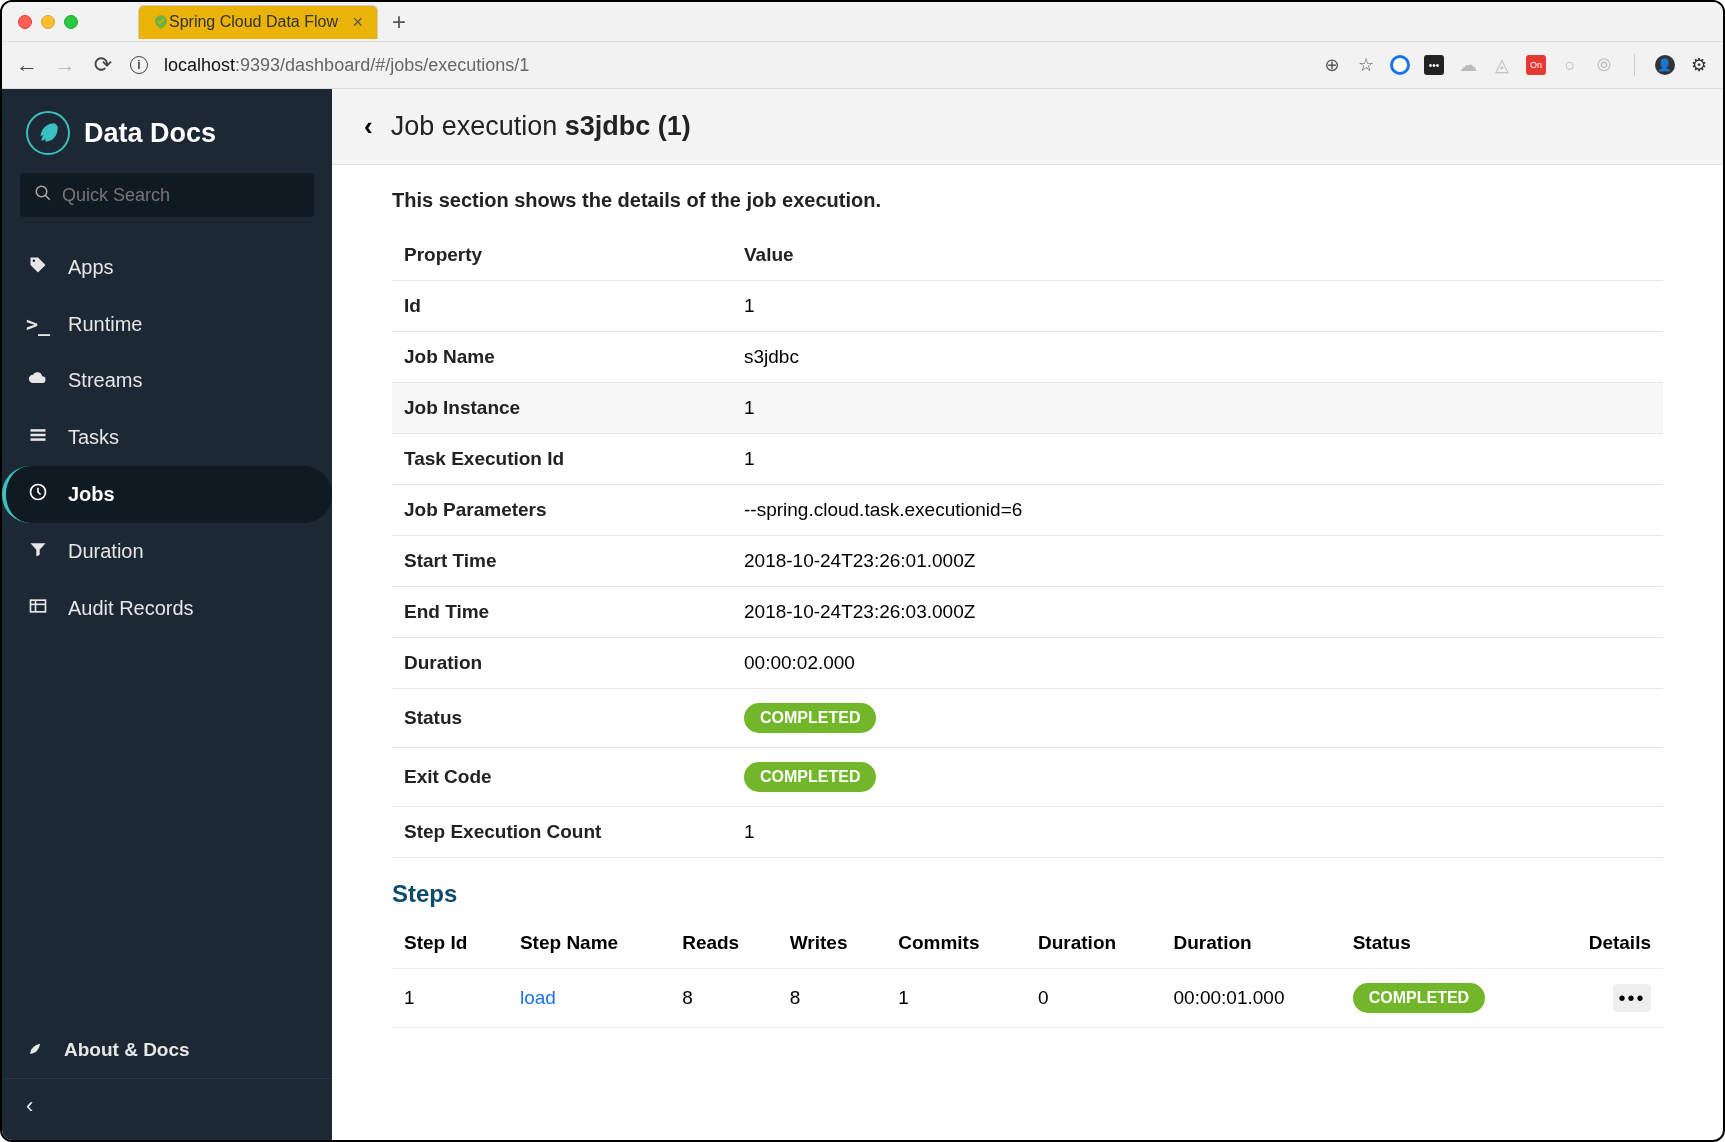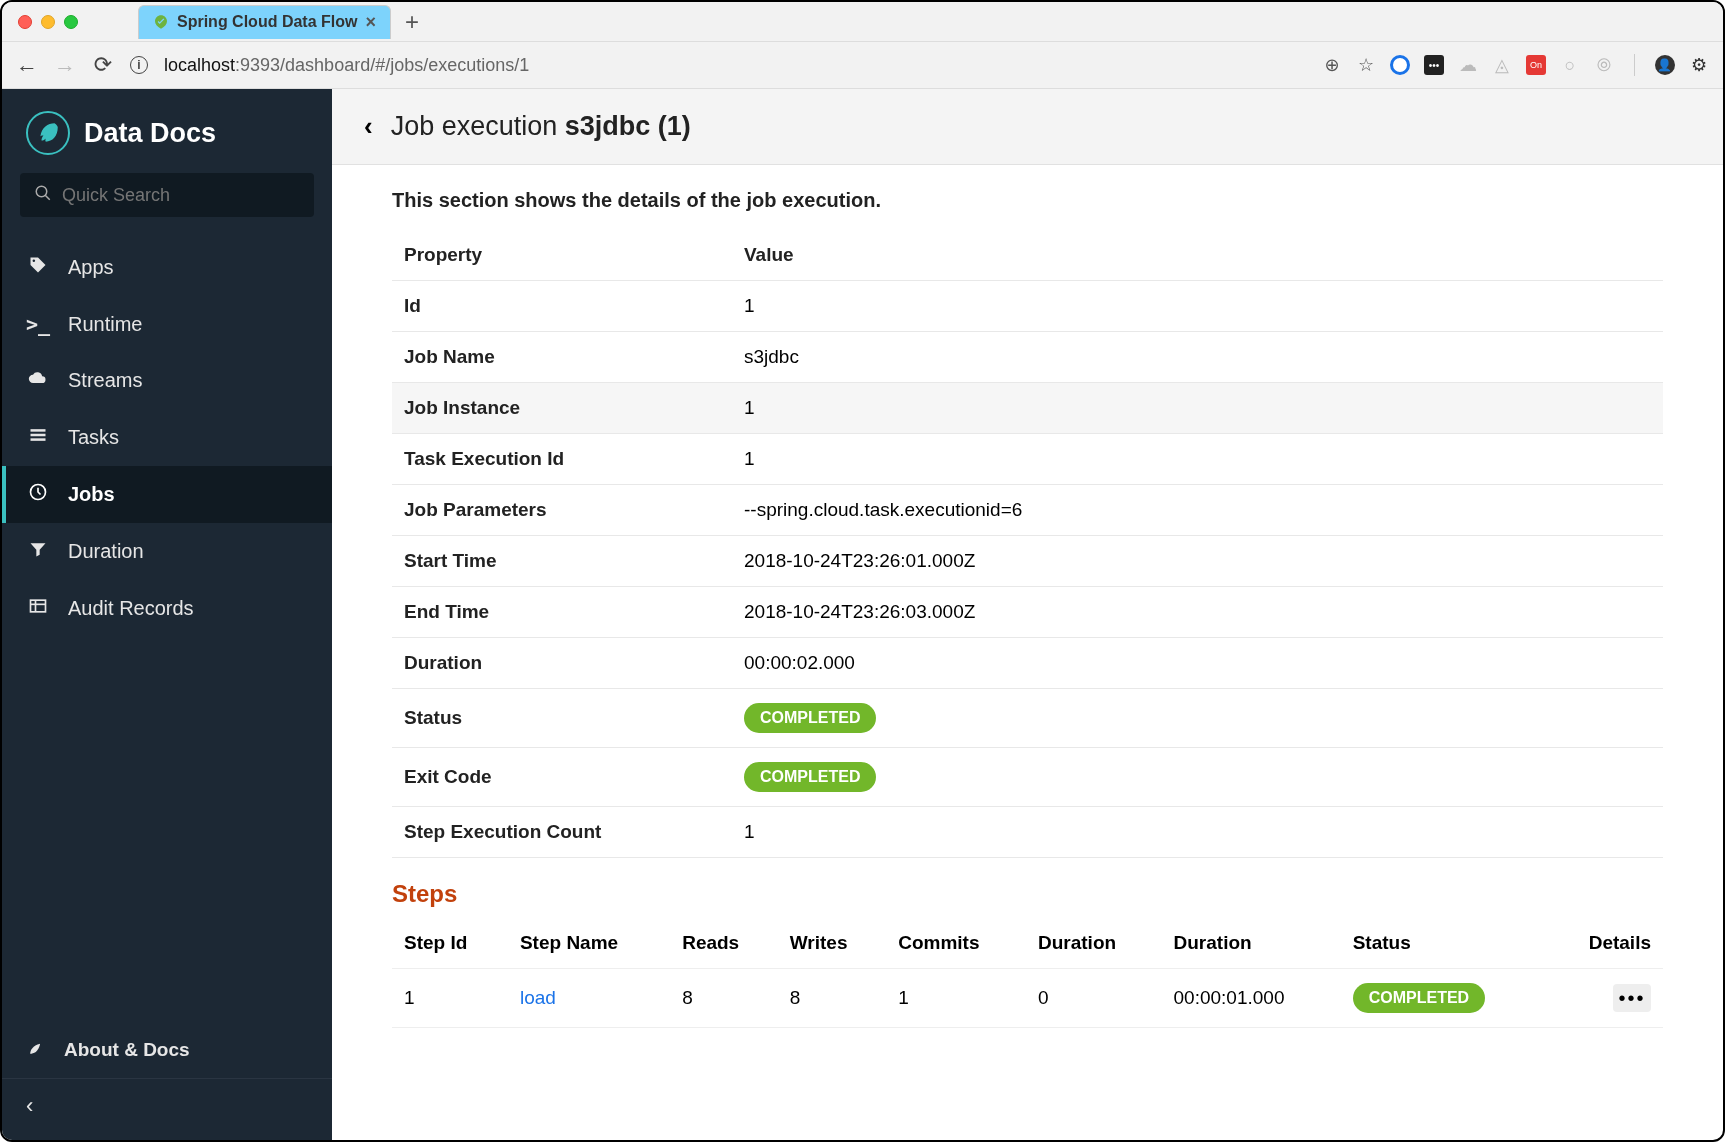--- a/index.html
+++ b/index.html
@@ -30,32 +30,31 @@
 }
 .traffic-light {
   width: 14px; height: 14px; border-radius: 50%;
 }
 .tl-red { background: #ff5f57; border:1px solid #e33e32;}
 .tl-yellow { background: #febc2e; border:1px solid #e0a528;}
 .tl-green { background: #28c840; border:1px solid #1dad2c;}
 .tab {
   display: flex;
   align-items: center;
-  background: #7dd3fc;
+  background: #eab308;
   border: 1px solid #ccc;
   border-bottom: none;
   border-radius: 6px 6px 0 0;
   height: 34px;
   margin-left: 50px;
   padding: 0 14px;
   min-width: 240px;
-  gap: 8px;
+  gap: 0;
   font-size: 16px;
   color: #333;
-  font-weight: bold;
 }
 .tab .favicon {
   width: 16px; height: 16px;
   color:#6db33f;
 }
 .tab .close-x {
   margin-left: auto;
   font-size: 18px;
   color: #555;
 }
@@ -134,20 +133,21 @@
   font-size: 20px;
   color:#e6e6e6;
   cursor:pointer;
 }
 .menu li.active {
   background:#101a22;
   border-left: 4px solid #3ac0c0;
   padding-left: 20px;
   color:#fff;
   font-weight:600;
+  border-radius:28px;
 }
 .menu li .micon { width:24px; text-align:center; }
 .sidebar-bottom {
   margin-top:auto;
   padding: 8px 0 8px;
 }
 .sidebar-bottom .about {
   display:flex; align-items:center; gap:18px;
   padding: 16px 24px;
   font-size: 19px;
@@ -184,21 +184,21 @@
 table.details tbody tr.highlight td { background:#f6f6f6; }
 .badge {
   display:inline-block;
   background:#72b72a;
   color:#fff;
   font-weight:700;
   border-radius:18px;
   padding:6px 16px;
   font-size:16px;
 }
-h2.steps-h { font-size:24px; font-weight:700; color:#c2410c; margin:22px 0 10px;}
+h2.steps-h { font-size:24px; font-weight:700; color:#0c4a6e; margin:22px 0 10px;}
 table.steps { width:100%; border-collapse:collapse; font-size:19px;}
 table.steps th, table.steps td {
   text-align:left;
   padding:14px 12px;
   border-bottom:1px solid #eee;
 }
 table.steps th { font-weight:700; }
 .link { color:#1a73e8; cursor:pointer; }
 .details-btn {
   background:#eee; border-radius:4px;

